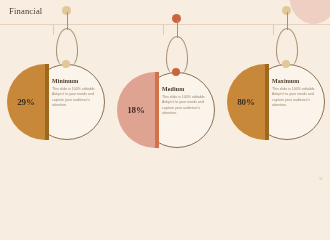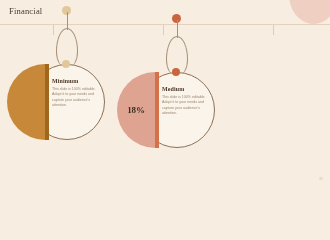--- a/index.html
+++ b/index.html
@@ -180,20 +180,21 @@
   <div class="units">
 
     <div class="unit u0">
       <div class="dot-top" id="d0t" style="background: rgb(226, 199, 154);"></div>
       <div class="wire-stem"></div>
       <div class="wire"></div>
       <div class="ring"></div>
       <div class="half" id="h0" style="background: rgb(200, 136, 58);"></div>
       <div class="edge" id="e0" style="background: rgb(158, 104, 31);"></div>
       <div class="dot-inner" id="d0i" style="background: rgb(226, 199, 154);"></div>
+      <div class="pct">29%</div>
       <div class="txt">
         <div class="txt-title">Minimum</div>
         <div class="txt-body">This slide is 100% editable. Adapt it to your needs and capture your audience's attention.</div>
       </div>
     </div>
 
     <div class="unit u1">
       <div class="dot-top" id="d1t" style="background: rgb(200, 101, 63);"></div>
       <div class="wire-stem"></div>
       <div class="wire"></div>
@@ -201,18 +202,32 @@
       <div class="half" id="h1" style="background: rgb(223, 164, 145);"></div>
       <div class="edge" id="e1" style="background: rgb(210, 113, 74);"></div>
       <div class="dot-inner" id="d1i" style="background: rgb(200, 101, 63);"></div>
       <div class="pct">18%</div>
       <div class="txt">
         <div class="txt-title">Medium</div>
         <div class="txt-body">This slide is 100% editable. Adapt it to your needs and capture your audience's attention.</div>
       </div>
     </div>
 
+    <div class="unit u2">
+      <div class="dot-top" id="d2t" style="background: rgb(226, 199, 154);"></div>
+      <div class="wire-stem"></div>
+      <div class="wire"></div>
+      <div class="ring"></div>
+      <div class="half" id="h2" style="background: rgb(200, 136, 58);"></div>
+      <div class="edge" id="e2" style="background: rgb(158, 104, 31);"></div>
+      <div class="dot-inner" id="d2i" style="background: rgb(226, 199, 154);"></div>
+      <div class="pct">80%</div>
+      <div class="txt">
+        <div class="txt-title">Maximum</div>
+        <div class="txt-body">This slide is 100% editable. Adapt it to your needs and capture your audience's attention.</div>
+      </div>
+    </div>
 
   </div>
 
   <div class="page-num">31</div>
 
 </div>
 
 </body></html>

